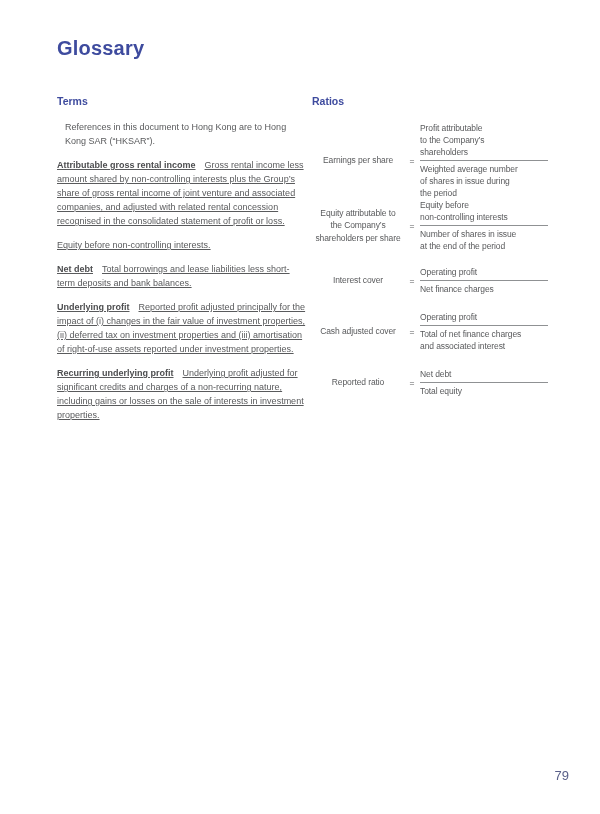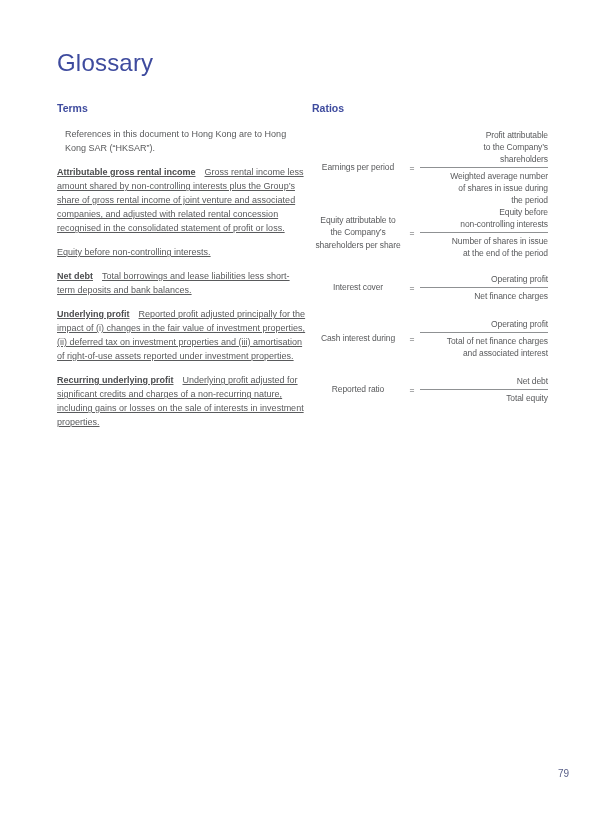--- a/index.html
+++ b/index.html
@@ -4,28 +4,28 @@
 <style>
   html, body { margin:0; padding:0; }
   body {
     width:600px; height:814px; background:#ffffff;
     font-family:"Liberation Sans", sans-serif;
     -webkit-font-smoothing: antialiased;
   }
   .page { position:relative; width:600px; height:814px; background:#fff; overflow:hidden; }
 
   .doc-title {
-    position:absolute; left:57px; top:34px;
-    font-size:24px; line-height:26px; font-weight:400;
+    position:absolute; left:57px; top:22px;
+    font-size:20px; line-height:26px; font-weight:700;
     color:#3e4b9e; letter-spacing:0.2px;
   }
 
   .col-heading {
     font-size:10.5px; font-weight:bold; color:#3e4b9e;
-    line-height:14px; margin:11px 0 12px 0;
+    line-height:14px; margin:4px 0 12px 0;
   }
 
   
   .terms-col {
     position:absolute; left:57px; top:90px; width:250px;
     font-size:9px; line-height:14px; color:#595a5c;
   }
   .terms-col p.intro { margin:8px; }
   .term-entry { margin:10px 0 0 0;text-decoration:underline; }
   .term-label { font-weight:bold; color:#4c4d4f; margin-right:9px; }
@@ -41,27 +41,27 @@
   .ratio-row.r0 { margin-top:14px; }
   .ratio-row.r1 { margin-top:0; }
   .ratio-row.r2 { margin-top:14px; }
   .ratio-row.r3 { margin-top:16px; }
   .ratio-row.r4 { margin-top:16px; }
   .ratio-label {
     width:92px; text-align:center; line-height:12.5px;
     flex:0 0 92px; letter-spacing:-0.1px;
   }
   .ratio-eq { width:16px; flex:0 0 16px; text-align:center; line-height:12px; }
-  .ratio-frac { width:128px; flex:0 0 128px; text-align:right; line-height:12px; letter-spacing:-0.1px; }
+  .ratio-frac { width:128px; flex:0 0 128px; text-align:left; line-height:12px; letter-spacing:-0.1px; }
   .frac-num { border-bottom:1px solid #8f9193; padding-bottom:2px; }
   .frac-den { padding-top:2px; }
 
   .page-number {
     position:absolute; right:31px; top:768px;
-    font-size:10px; color:#5a6089;
+    font-size:13px; color:#5a6089;
   }
 </style>
 </head>
 <body>
 
 <div class="page">
 
   <h1 class="doc-title">Glossary</h1>
 
   <div class="terms-col">
@@ -79,21 +79,21 @@
 
   <p class="term-entry"><span class="term-label">Recurring underlying profit</span><span class="term-definition">Underlying profit adjusted for significant credits and charges of a non-recurring nature, including gains or losses on the sale of interests in investment properties.</span></p>
 </div>
   </div>
 
   <div class="ratios-col">
     <h2 class="col-heading">Ratios</h2>
     <div>
   <div class="ratio-row r0">
     <div class="ratio-label">
-            <div>Earnings per period</div>
+            <div>Earnings per share</div>
           </div>
     <div class="ratio-eq">=</div>
     <div class="ratio-frac">
       <div class="frac-num">
               <div>Profit attributable</div>
               <div>to the Company’s</div>
               <div>shareholders</div>
             </div>
       <div class="frac-den">
               <div>Weighted average number</div>
@@ -132,21 +132,21 @@
               <div>Operating profit</div>
             </div>
       <div class="frac-den">
               <div>Net finance charges</div>
             </div>
     </div>
   </div>
 
   <div class="ratio-row r3">
     <div class="ratio-label">
-            <div>Cash interest during</div>
+            <div>Cash adjusted cover</div>
           </div>
     <div class="ratio-eq">=</div>
     <div class="ratio-frac">
       <div class="frac-num">
               <div>Operating profit</div>
             </div>
       <div class="frac-den">
               <div>Total of net finance charges</div>
               <div>and associated interest</div>
             </div>

